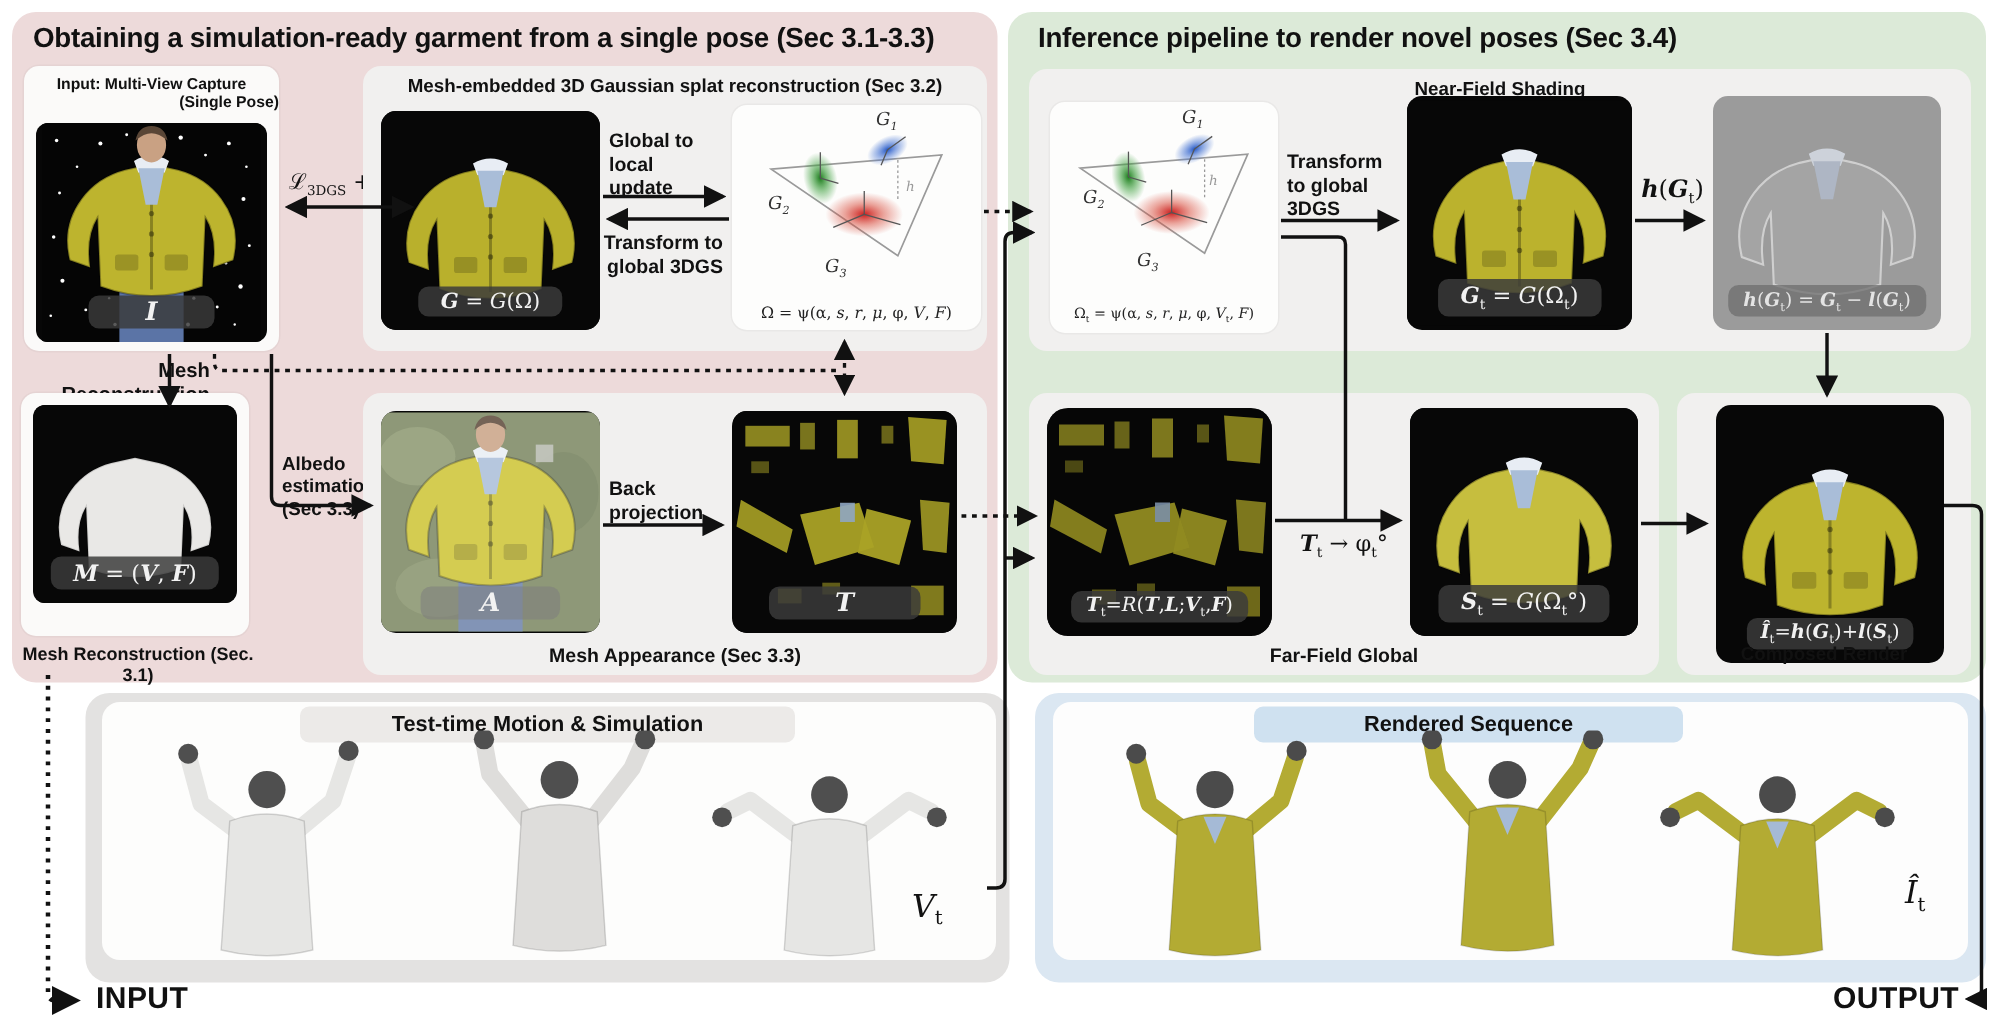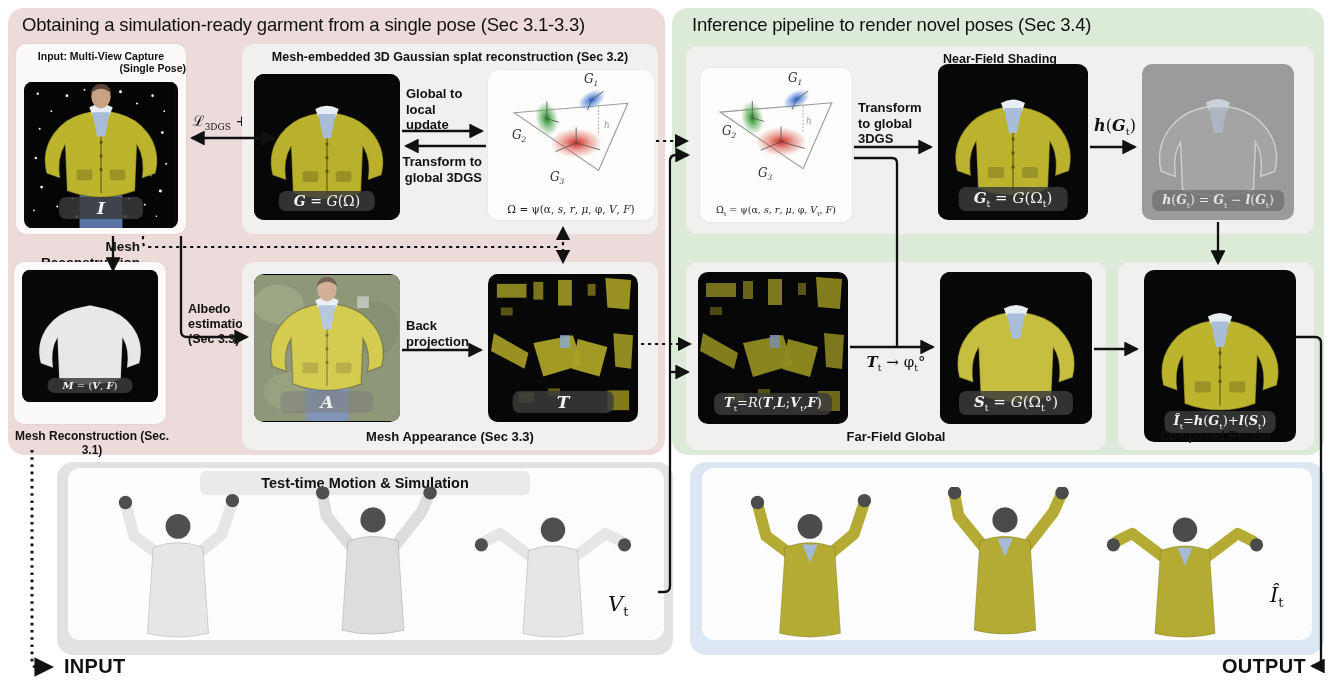--- a/index.html
+++ b/index.html
@@ -1,20 +1,20 @@
 <!DOCTYPE html>
 <html><head>
 <meta charset="utf-8">
 <style>
   html,body{margin:0;padding:0;background:#ffffff;}
   .canvas{position:relative;width:1330px;height:684px;background:#fff;overflow:hidden;
           font-family:"Liberation Sans",sans-serif;color:#111;}
   .abs{position:absolute;}
   .panel{border-radius:16px;}
-  .panel-title{font-weight:400;font-size:18.5px;letter-spacing:-0.2px;}
+  .panel-title{font-weight:700;font-size:18.5px;letter-spacing:-0.2px;}
   .secbox{background:#f1f0ef;border-radius:12px;}
   .whitebox{background:#fbfaf9;border-radius:10px;box-shadow:0 0 0 1px rgba(0,0,0,0.03);}
   .img{background:#070707;border-radius:10px;overflow:hidden;}
   .img svg{display:block;width:100%;height:100%;}
   .sec-title{font-weight:700;font-size:12.5px;text-align:center;}
   .caption{font-weight:700;font-size:12.5px;text-align:center;}
   .arrow-label{font-weight:700;font-size:13px;line-height:1.2;}
   .math{font-family:"DejaVu Serif",serif;font-style:normal;}
   .math i{font-style:italic;font-weight:600;}
   .scr{font-family:"DejaVu Serif",serif;font-style:italic;font-weight:500;}
@@ -224,21 +224,21 @@
   <div class="abs arrow-label" style="left:8px;top:239px;width:132px;text-align:right;font-size:13.5px;">Mesh Reconstruction (Sec. 3.1)</div>
 
   <div class="abs whitebox" style="left:14px;top:262px;width:152px;height:162px;"></div>
   <div class="abs img" style="left:22px;top:270px;width:136px;height:132px;border-radius:8px;">
     <svg viewBox="0 0 150 150">
       <rect width="150" height="150" fill="#070707"></rect>
       <g transform="translate(0,12)">
           <use href="#g-coat-plain" style="--coat:#e9e8e6;--coatline:rgba(0,0,0,0.12);"></use>
         </g>
     </svg>
-    <span class="pill math" style="font-size:10px;"><i>M</i> = (<i>V</i>, <i>F</i>)</span>
+    <span class="pill math" style="font-size:15px;"><i>M</i> = (<i>V</i>, <i>F</i>)</span>
   </div>
   <div class="abs caption" style="left:4px;top:429px;width:176px;font-size:12px;">Mesh Reconstruction (Sec. 3.1)</div>
 
   <div class="abs arrow-label" style="left:188px;top:302px;width:62px;font-size:12.5px;">Albedo estimation (Sec 3.3)</div>
 
   <div class="abs secbox" style="left:242px;top:262px;width:416px;height:188px;"></div>
   <div class="abs img" style="left:254px;top:274px;width:146px;height:148px;">
     <svg viewBox="0 0 150 150">
       <rect width="150" height="150" fill="#79855f"></rect>
       <ellipse cx="25" cy="30" rx="26" ry="20" fill="#8d9a70" opacity="0.8"></ellipse>
@@ -291,21 +291,21 @@
     <svg viewBox="0 0 150 150" style="display:block;width:100%;height:100%;">
       <g transform="translate(0,10)">
         <use href="#g-coat-plain" style="--coat:#a4a4a4;--coatline:#cfcfcf;"></use>
         <use href="#g-collar" style="--shirt:#aeb6c4;--shirtlight:#cdd2da;"></use>
       </g>
     </svg>
     <span class="pill pill-gray math" style="font-size:12.5px;padding:2px 10px;margin-top:48px;"><i>h</i>(<i>G</i><sub>t</sub>) = <i>G</i><sub>t</sub> − <i>l</i>(<i>G</i><sub>t</sub>)</span>
   </div>
 
   <div class="abs secbox" style="left:686px;top:262px;width:420px;height:188px;"></div>
-  <div class="abs img" style="left:698px;top:272px;width:150px;height:152px;">
+  <div class="abs img" style="left:698px;top:272px;width:150px;height:152px;border-radius:14px;">
     <svg viewBox="0 0 150 150" style="opacity:0.85;">
         <use href="#g-atlas"></use>
       </svg>
     <span class="pill math" style="font-size:13px;padding:2px 10px;"><i>T</i><sub>t</sub>=<span class="scr">R</span>(<i>T</i>,<i>L</i>;<i>V</i><sub>t</sub>,<i>F</i>)</span>
   </div>
   <div class="abs math" style="left:856px;top:353px;width:80px;text-align:center;font-size:15px;"><i>T</i><sub>t</sub> → φ<sub>t</sub>°</div>
   <div class="abs img" style="left:940px;top:272px;width:152px;height:152px;">
     <svg viewBox="0 0 150 150">
       <rect width="150" height="150" fill="#070707"></rect>
       <g transform="translate(0,10)">
@@ -340,20 +340,21 @@
       <use href="#g-fig-b" style="--coat:#dedddb;--skin:#4f4f4f;"></use>
     </svg>
   <svg class="abs" viewBox="0 0 175 155" style="left:465px;top:494px;width:175px;height:146px;">
       <use href="#g-fig-c" style="--coat:#e6e6e4;--skin:#4f4f4f;"></use>
     </svg>
   <div class="abs corner-math" style="left:608px;top:592px;"><i>V</i><sub>t</sub></div>
   <div class="abs io-label" style="left:64px;top:655px;">INPUT</div>
 
   <div class="abs panel" style="left:690px;top:462px;width:634px;height:193px;background:#dbe7f2;"></div>
   <div class="abs" style="left:702px;top:468px;width:610px;height:172px;background:#fdfdfd;border-radius:12px;"></div>
+  <div class="abs hdr-pill" style="left:836px;top:471px;width:286px;background:#cfe1f0;">Rendered Sequence</div>
   <svg class="abs" viewBox="0 0 175 155" style="left:722px;top:492px;width:175px;height:148px;">
       <use href="#g-fig-a" style="--coat:#b3ab33;--skin:#4b4b4b;--collar:#a5bad6;"></use>
     </svg>
   <svg class="abs" viewBox="0 0 175 155" style="left:917px;top:487px;width:175px;height:150px;">
       <use href="#g-fig-b" style="--coat:#b3ab33;--skin:#4b4b4b;--collar:#a5bad6;"></use>
     </svg>
   <svg class="abs" viewBox="0 0 175 155" style="left:1097px;top:494px;width:175px;height:146px;">
       <use href="#g-fig-c" style="--coat:#b3ab33;--skin:#4b4b4b;--collar:#a5bad6;"></use>
     </svg>
   <div class="abs corner-math" style="left:1270px;top:583px;"><i>Î</i><sub>t</sub></div>

